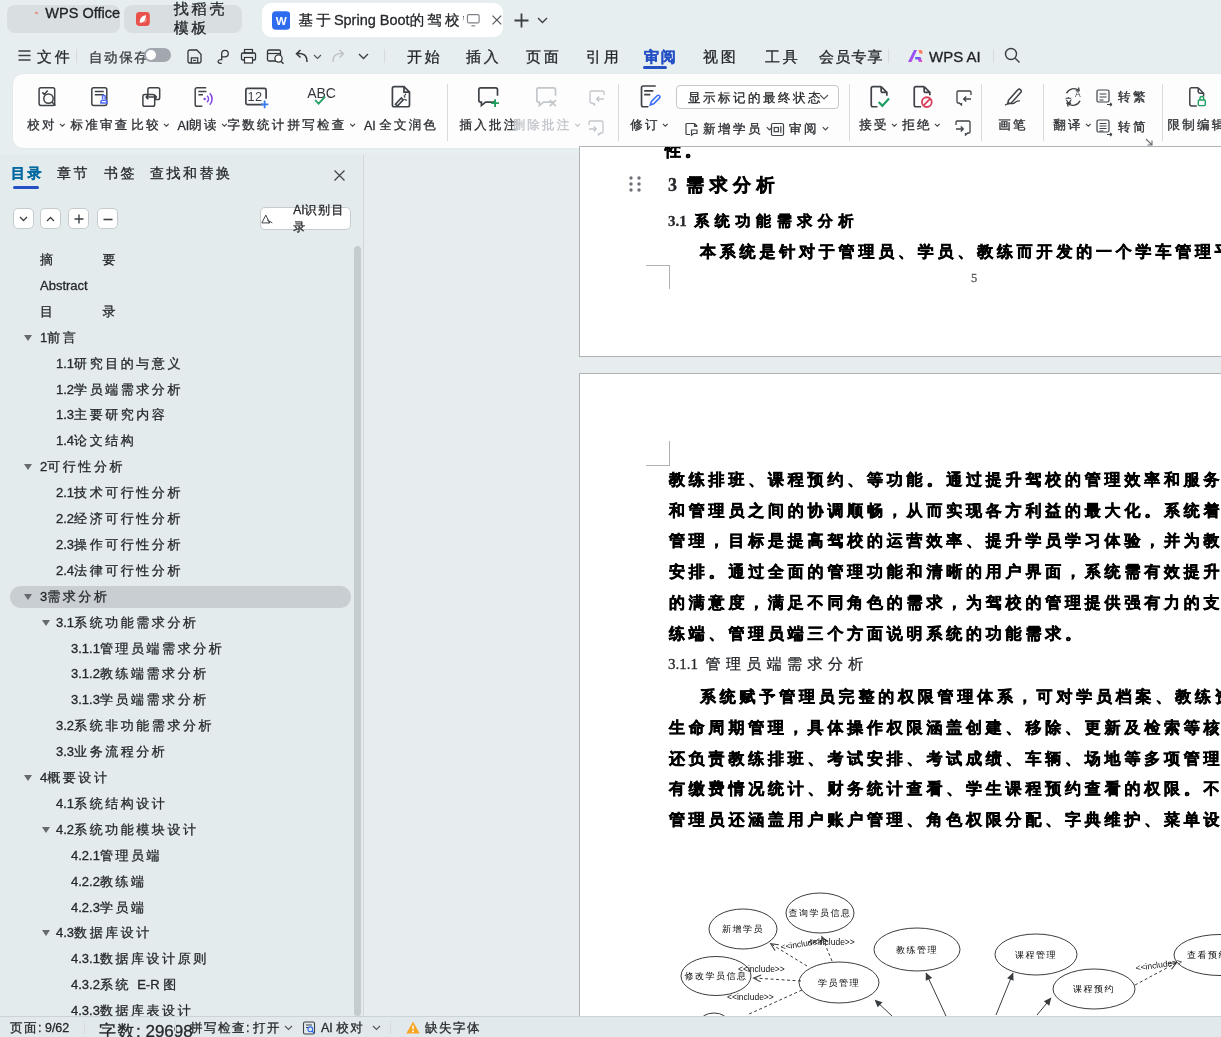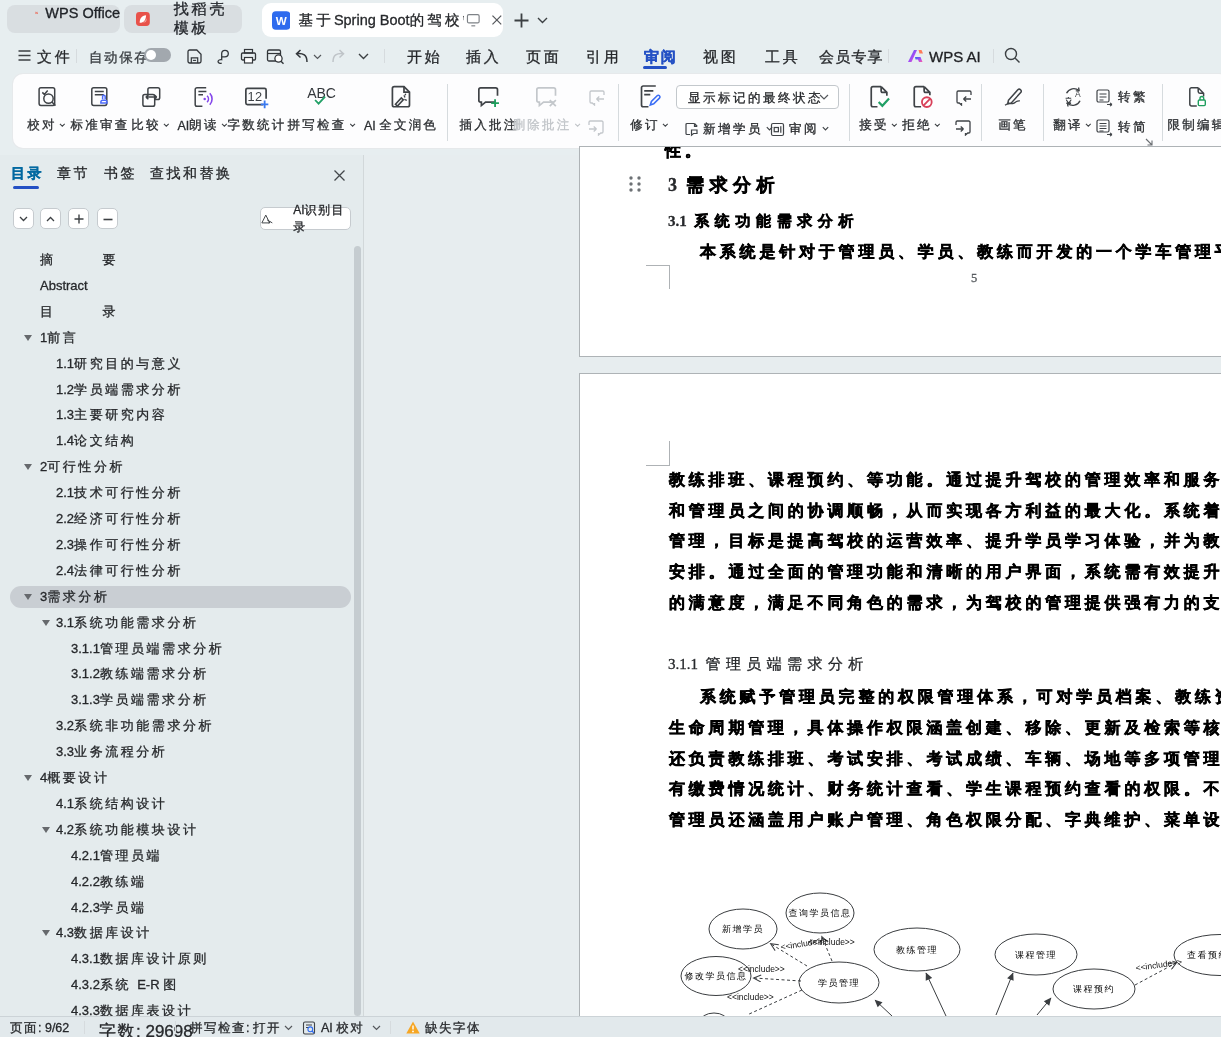--- a/index.html
+++ b/index.html
@@ -484,20 +484,21 @@
 </div>
 
 <div class="page" style="top:374px;height:642px;overflow:hidden">
   <div class="abs" style="left:66px;top:91px;width:24px;height:1px;background:#aeb2b5"></div>
   <div class="abs" style="left:89px;top:67px;width:1px;height:24px;background:#aeb2b5"></div>
   <div class="docline" style="left:89px;top:96px">教练排班、课程预约、等功能。通过提升驾校的管理效率和服务质量，使得学员</div>
   <div class="docline" style="left:89px;top:126.7px">和管理员之间的协调顺畅，从而实现各方利益的最大化。系统着重于高效的预约</div>
   <div class="docline" style="left:89px;top:157.4px">管理，目标是提高驾校的运营效率、提升学员学习体验，并为教练提供更加便捷</div>
   <div class="docline" style="left:89px;top:188.1px">安排。通过全面的管理功能和清晰的用户界面，系统需有效提升驾校的服务质量</div>
   <div class="docline" style="left:89px;top:218.8px">的满意度，满足不同角色的需求，为驾校的管理提供强有力的支持，下面从学员</div>
+  <div class="docline" style="left:89px;top:249.5px">练端、管理员端三个方面说明系统的功能需求。</div>
   <div class="abs" style="left:88px;top:281px;font-family:'Liberation Serif',serif;font-size:15px;white-space:nowrap"><span>3.1.1&nbsp;&nbsp;</span><span style="letter-spacing:5.4px;font-family:'Liberation Sans'">管理员端需求分析</span></div>
   <div class="docline" style="left:120px;top:313px">系统赋予管理员完整的权限管理体系，可对学员档案、教练资料及课程数据</div>
   <div class="docline" style="left:89px;top:344px">生命周期管理，具体操作权限涵盖创建、移除、更新及检索等核心功能。此外，</div>
   <div class="docline" style="left:89px;top:374.5px">还负责教练排班、考试安排、考试成绩、车辆、场地等多项管理任务。同时，管</div>
   <div class="docline" style="left:89px;top:405px">有缴费情况统计、财务统计查看、学生课程预约查看的权限。不仅如此，系统权</div>
   <div class="docline" style="left:89px;top:436px">管理员还涵盖用户账户管理、角色权限分配、字典维护、菜单设置、参数配置等</div>
   <svg class="abs" style="left:0;top:502px" width="660" height="140" viewBox="0 0 660 140" font-family="Liberation Sans">
     <defs>
         <marker id="ah" markerWidth="10" markerHeight="8" refX="7.5" refY="4" orient="auto">
           <path d="M0.5 0.5 L8 4 L0.5 7.5" fill="none" stroke="#3a3d40" stroke-width="1"></path>

